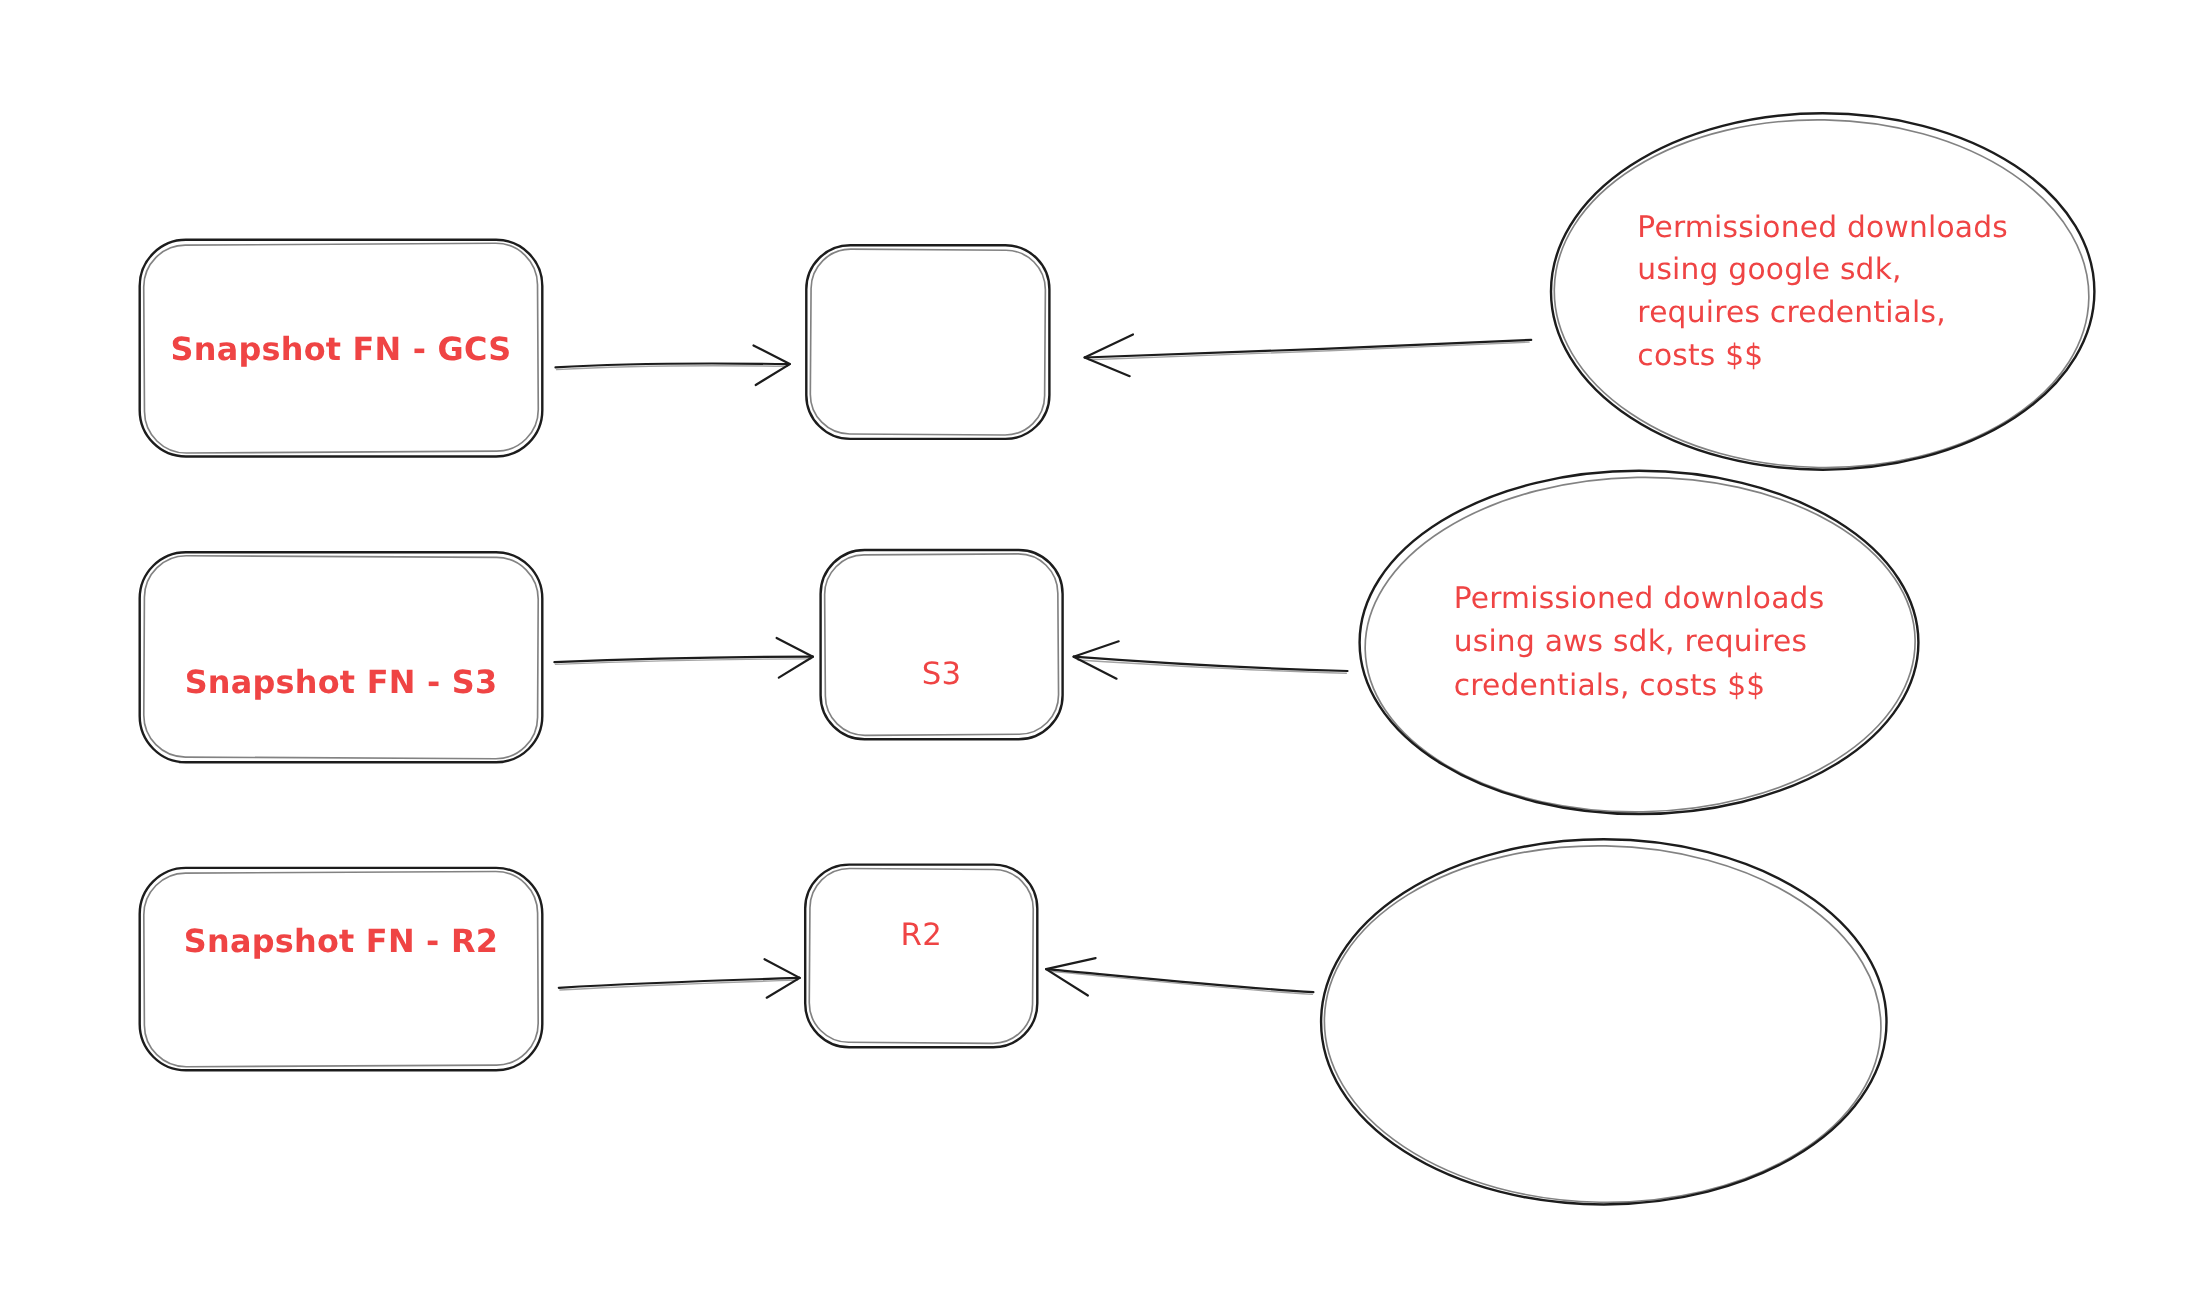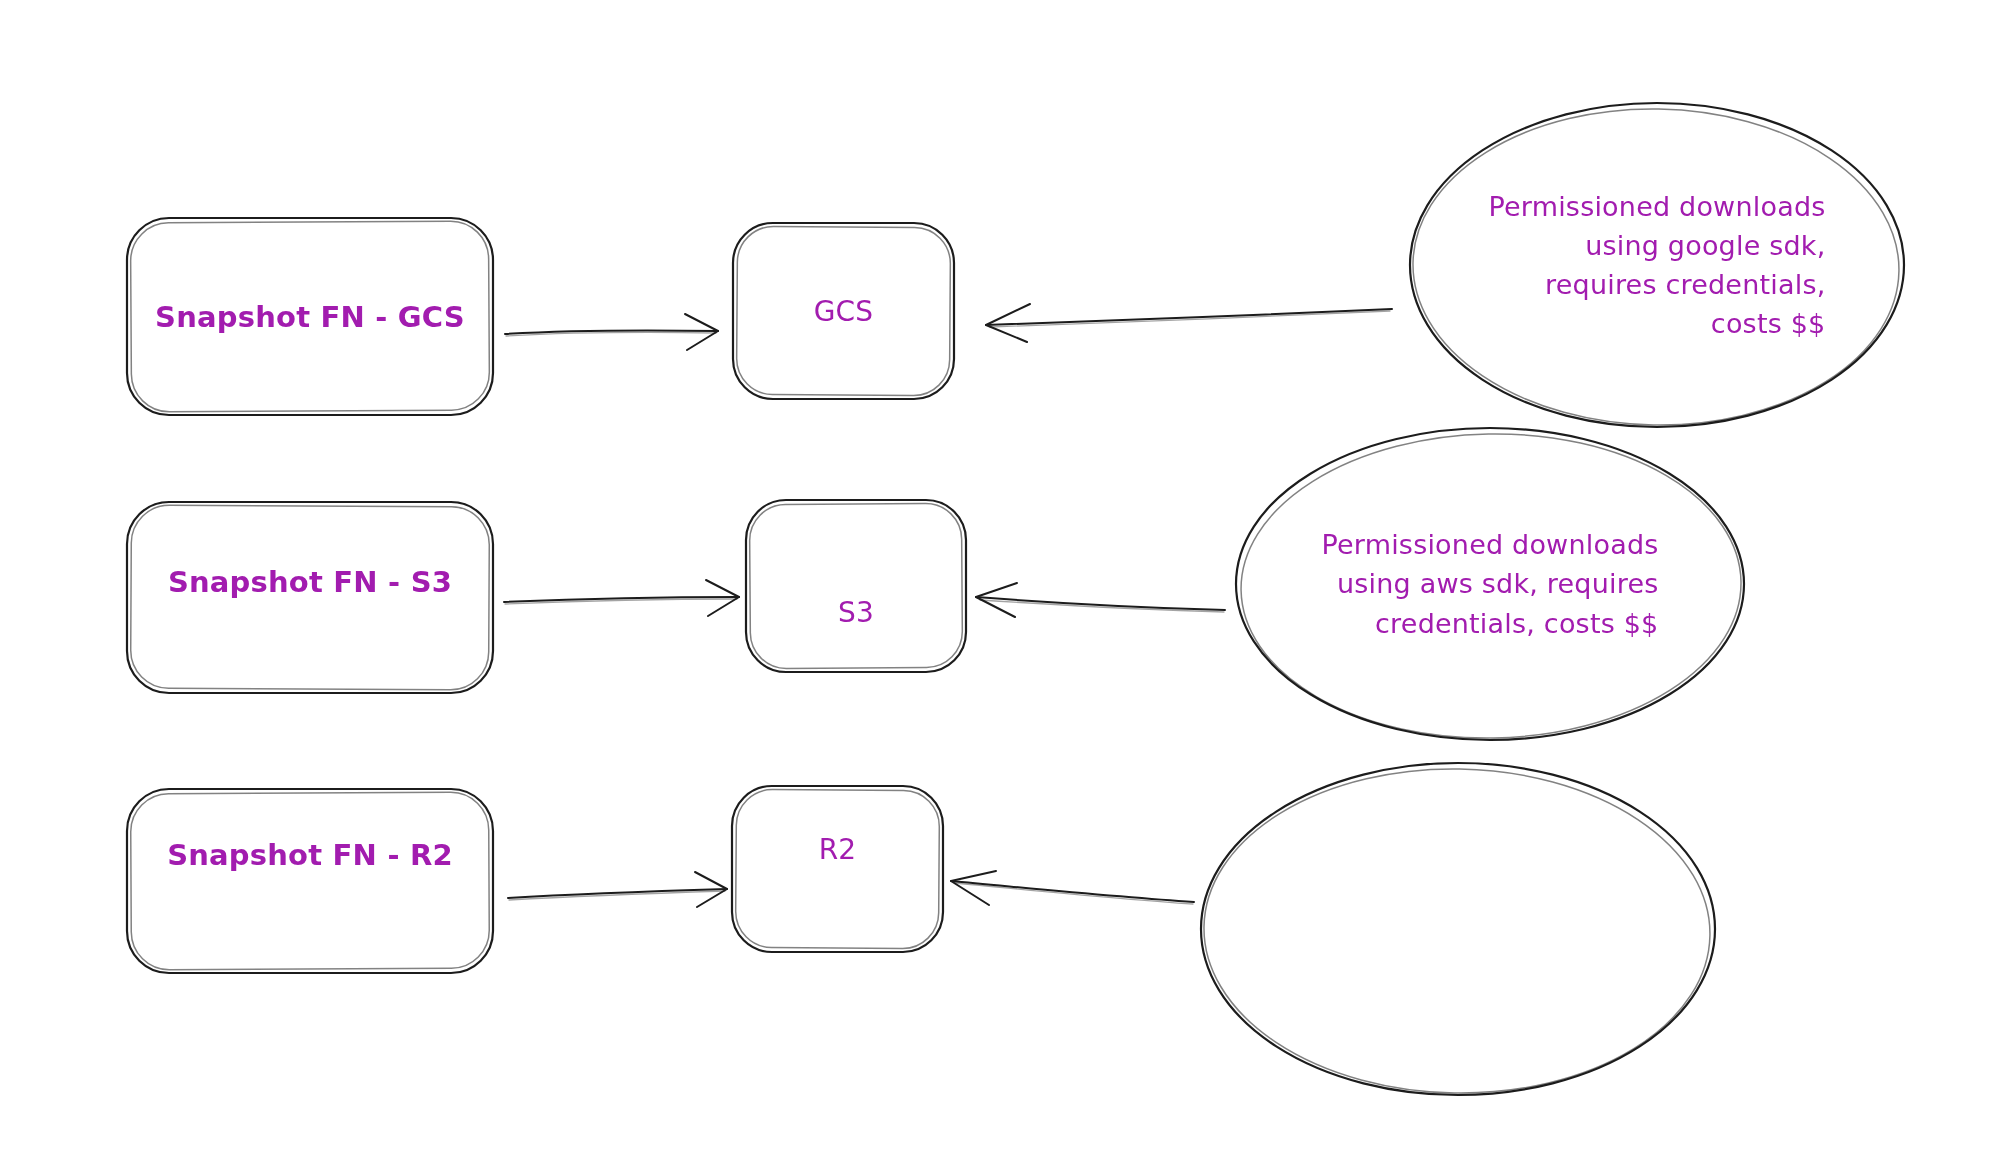--- a/index.html
+++ b/index.html
@@ -17,22 +17,22 @@
   }
   .shapes {
     position: absolute;
     inset: 0;
   }
   .label {
     position: absolute;
     display: flex;
     align-items: center;
     justify-content: center;
-    text-align: right;
-    color: #a21caf;
+    text-align: left;
+    color: #ef4444;
     white-space: pre-line;
     pointer-events: none;
     letter-spacing: 0.2px;
   }
   .label.node-lg { font-size: 29px; font-weight: bold; }
   .label.node-sm { font-size: 28px; }
   .label.note    { font-size: 27px; line-height: 1.45; }
 </style>
 </head>
 <body>
@@ -107,28 +107,27 @@
     </g>
     <g stroke-width="2">
       <path d="M1194 902 C1115 897 1028 888 951 881"></path>
       <path d="M951 881 L996 871 M951 881 L989 905"></path>
       <path d="M1193 904 C1116 899 1030 890 955 883" stroke-width="1.3" opacity="0.4"></path>
     </g>
   </svg>
 
   <div class="label node-lg" style="left:127px; top:218px; width:366px; height:197px;">Snapshot FN - GCS</div>
 
-  <div class="label node-sm" style="left:733px; top:223px; width:221px; height:176px;">GCS</div>
 
   <div class="label note" style="left:1467px; top:115px; width:380px; height:300px;">Permissioned downloads
 using google sdk,
 requires credentials,
 costs $$</div>
 
-  <div class="label node-lg" style="left:127px; top:482px; width:366px; height:199px;">Snapshot FN - S3</div>
+  <div class="label node-lg" style="left:127px; top:520px; width:366px; height:199px;">Snapshot FN - S3</div>
 
   <div class="label node-sm" style="left:746px; top:500px; width:220px; height:224px;">S3</div>
 
   <div class="label note" style="left:1290px; top:434px; width:400px; height:300px;">Permissioned downloads
 using aws sdk, requires
 credentials, costs $$</div>
 
   <div class="label node-lg" style="left:127px; top:789px; width:366px; height:132px;">Snapshot FN - R2</div>
 
   <div class="label node-sm" style="left:732px; top:786px; width:211px; height:126px;">R2</div>

